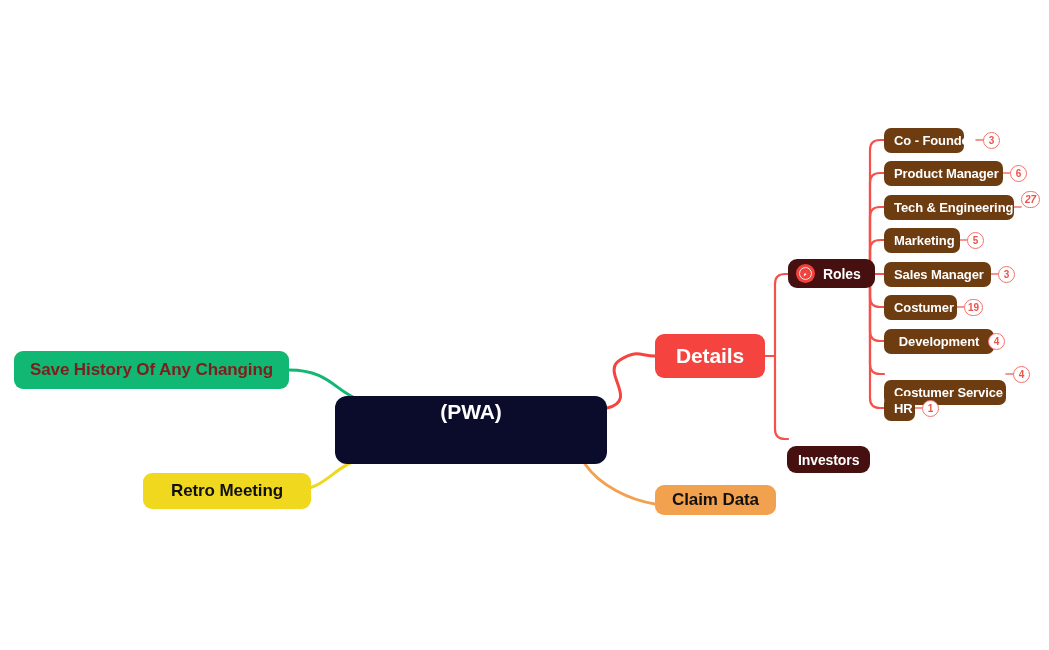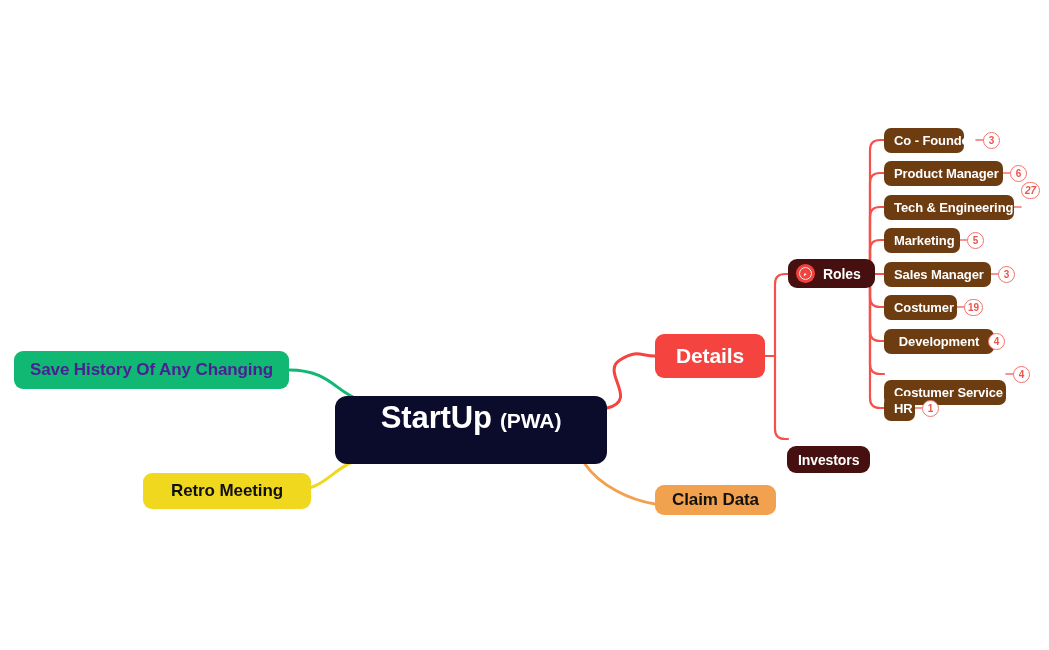--- a/index.html
+++ b/index.html
@@ -76,21 +76,21 @@
     height: 30px; width: 121px;
     background: #F2A14E;
     color: #111111;
     font-size: 17px;
     border-radius: 9px;
   }
   #node-save-history {
     left: 14px; top: 351px;
     height: 38px; width: 275px;
     background: #10B873;
-    color: #4c1d95;
+    color: #7f1d1d;
     font-size: 17px;
     border-radius: 9px;
   }
   #node-retro-meeting {
     left: 143px; top: 473px;
     height: 36px; width: 168px;
     background: #EFD81E;
     color: #101010;
     font-size: 17px;
     border-radius: 9px;
@@ -195,21 +195,20 @@
         <line x1="960" y1="240" x2="967" y2="240"></line>
         <line x1="991" y1="274" x2="998" y2="274"></line>
         <line x1="957" y1="307" x2="964" y2="307"></line>
         <line x1="981" y1="341" x2="988" y2="341"></line>
         <line x1="1006" y1="374" x2="1013" y2="374"></line>
         <line x1="915" y1="408" x2="922" y2="408"></line>
       </g>
   </svg>
 
   <div class="node" id="root-node">
-    <span class="root-main">StartUp</span>
     <span class="root-sub">(PWA)</span>
   </div>
 
   <div class="node branch" id="node-details">
     <span>Details</span>
   </div>
 
   <div class="node branch" id="node-claim-data">
     <span>Claim Data</span>
   </div>
@@ -241,21 +240,21 @@
         <span>Co - Founder</span>
       </div>
       <div class="badge" style="left: 983px; top: 131.5px;">3</div>
       <div class="node role" style="top: 160.5px; width: 119px;">
         <span>Product Manager</span>
       </div>
       <div class="badge" style="left: 1010px; top: 164.5px;">6</div>
       <div class="node role" style="top: 194.5px; width: 130px;">
         <span>Tech &amp; Engineering</span>
       </div>
-      <div class="badge" style="left: 1021px; top: 182px; font-style: italic;">27</div>
+      <div class="badge" style="left: 1021px; top: 191px; font-style: italic;">27</div>
       <div class="node role" style="top: 227.5px; width: 76px;">
         <span>Marketing</span>
       </div>
       <div class="badge" style="left: 967px; top: 231.5px;">5</div>
       <div class="node role" style="top: 261.5px; width: 107px;">
         <span>Sales Manager</span>
       </div>
       <div class="badge" style="left: 998px; top: 265.5px;">3</div>
       <div class="node role" style="top: 294.5px; width: 73px;">
         <span>Costumer</span>

